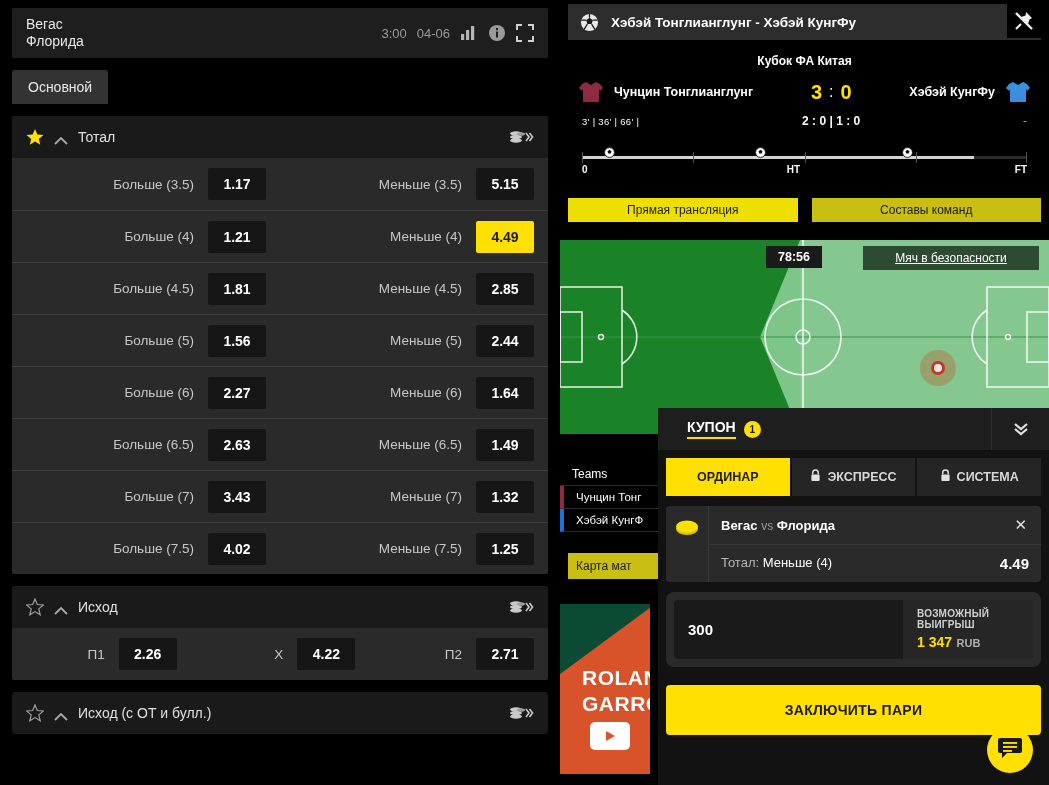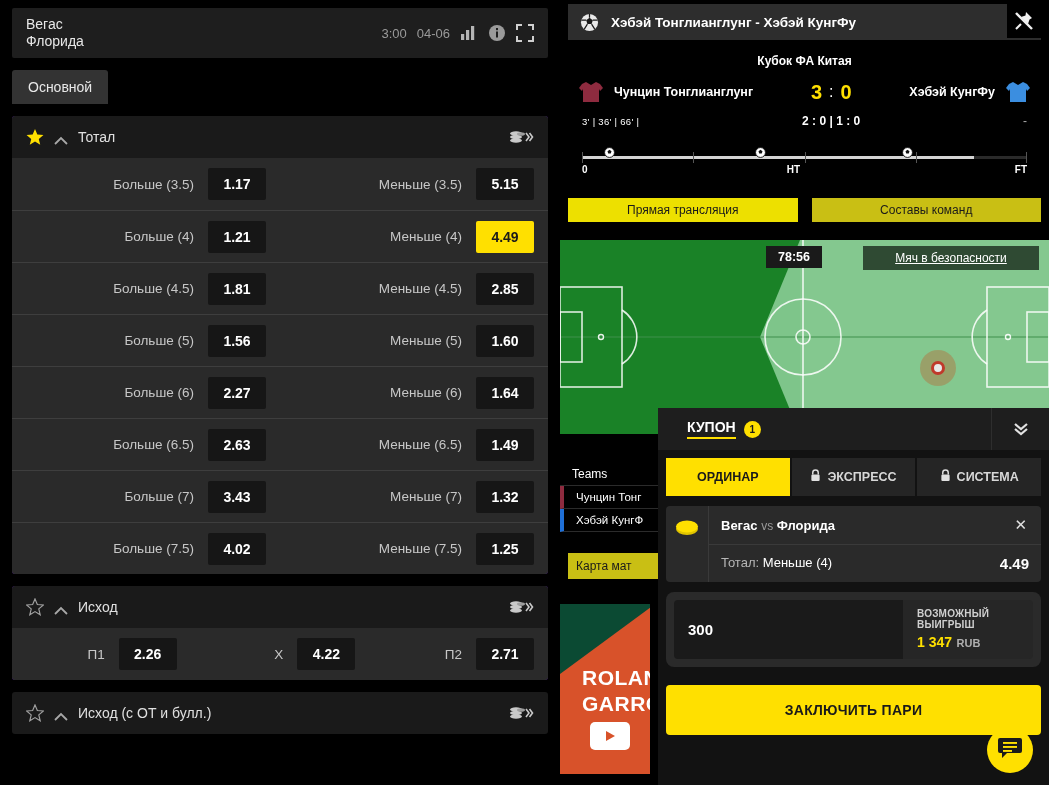--- a/index.html
+++ b/index.html
@@ -279,21 +279,21 @@
             <span class="odd">2.85</span>
           </div>
         </div>
         <div class="mk-row">
           <div class="mk-half">
             <span class="mk-lbl">Больше (5)</span>
             <span class="odd">1.56</span>
           </div>
           <div class="mk-half">
             <span class="mk-lbl">Меньше (5)</span>
-            <span class="odd">1.60</span>
+            <span class="odd">2.44</span>
           </div>
         </div>
         <div class="mk-row">
           <div class="mk-half">
             <span class="mk-lbl">Больше (6)</span>
             <span class="odd">2.27</span>
           </div>
           <div class="mk-half">
             <span class="mk-lbl">Меньше (6)</span>
             <span class="odd">1.64</span>

